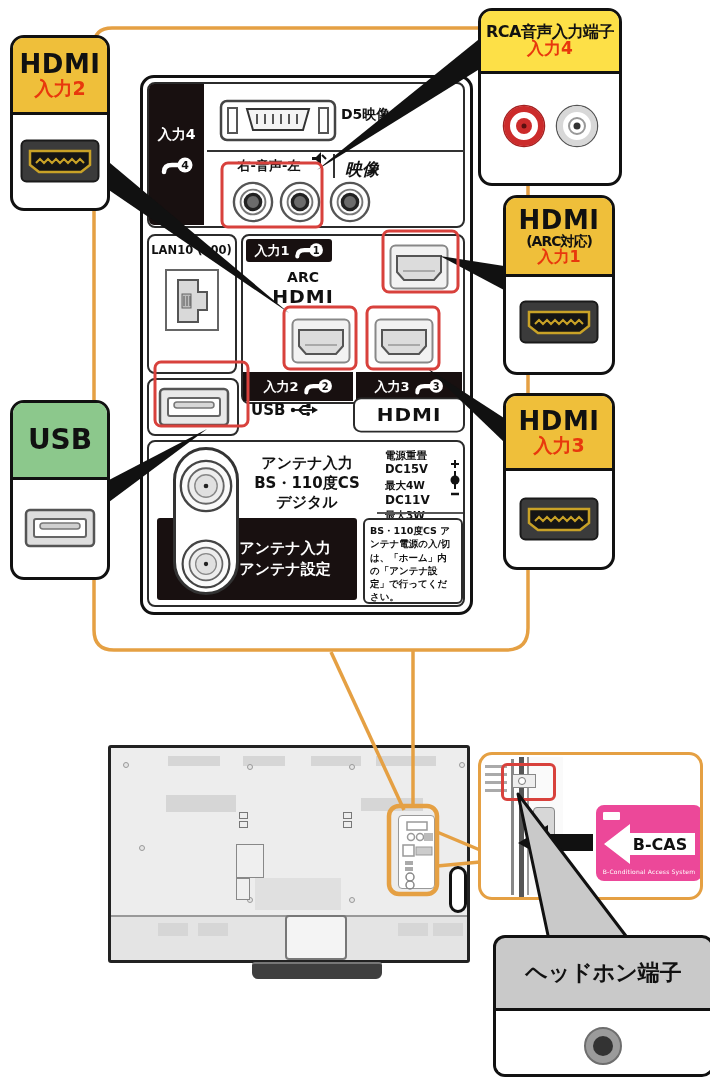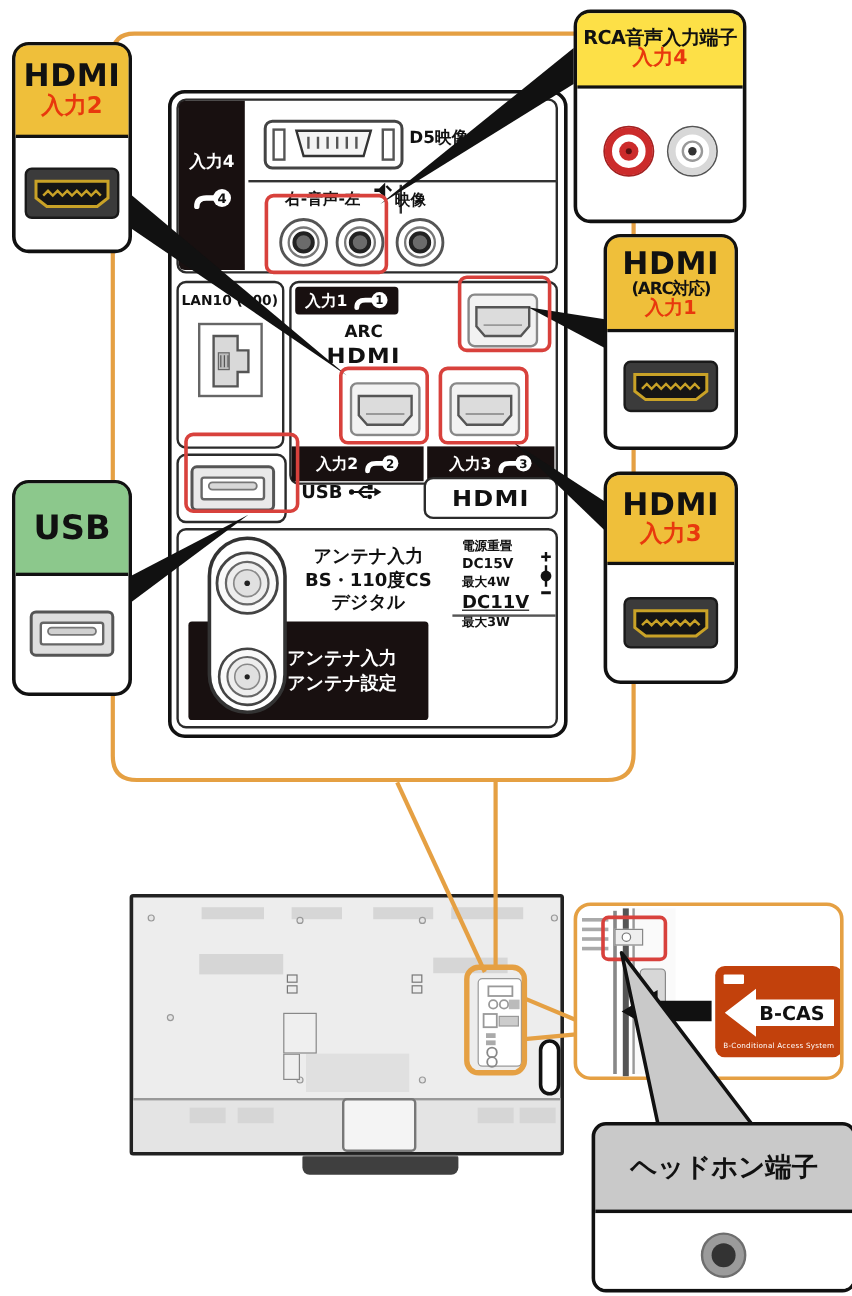--- a/index.html
+++ b/index.html
@@ -72,21 +72,21 @@
         <line x1="78" y1="20" x2="78" y2="30" stroke="#555" stroke-width="2"></line>
       </svg>
       <div class="a jp-b" style="left:192px;top:22px;font-size:14px;">D5映像</div>
       <div class="a" style="left:58px;top:66px;width:258px;border-top:2px solid #333;"></div>
       <div class="a jp-b" style="left:62px;top:73px;width:116px;text-align:center;font-size:13px;">右-音声-左</div>
       <svg class="a" style="left:162px;top:68px;" width="16" height="14" viewBox="0 0 16 14">
         <polygon points="1,5 5,5 10,0 10,13 5,8 1,8" fill="#111"></polygon>
         <line x1="11" y1="3" x2="15" y2="7" stroke="#111" stroke-width="2"></line>
       </svg>
       <div class="a" style="left:184px;top:70px;height:24px;border-left:2px solid #333;"></div>
-      <div class="a jp-b" style="left:180px;top:74px;font-size:13px;">映像</div>
+      <div class="a jp-b" style="left:196px;top:74px;font-size:17px;font-style:italic;">映像</div>
 
       <svg class="a" style="left:83px;top:97px;" width="42" height="42" viewBox="0 0 44 44">
         <circle cx="22" cy="22" r="20" fill="#fff" stroke="#555" stroke-width="2.5"></circle>
         <circle cx="22" cy="22" r="13" fill="#fdfdfd" stroke="#777" stroke-width="2"></circle>
         <circle cx="22" cy="22" r="8" fill="#6b6b6b" stroke="#222" stroke-width="3.5"></circle>
       </svg>
       <svg class="a" style="left:130px;top:97px;" width="42" height="42" viewBox="0 0 44 44">
         <circle cx="22" cy="22" r="20" fill="#fff" stroke="#555" stroke-width="2.5"></circle>
         <circle cx="22" cy="22" r="13" fill="#fdfdfd" stroke="#777" stroke-width="2"></circle>
         <circle cx="22" cy="22" r="8" fill="#6b6b6b" stroke="#222" stroke-width="3.5"></circle>
@@ -199,31 +199,32 @@
       </div>
       <div class="a jp-b" style="left:96px;top:12px;width:124px;text-align:center;font-size:15px;line-height:1.3;">
         <div>アンテナ入力</div>
         <div>BS・110度CS</div>
         <div>デジタル</div>
       </div>
       <div class="a jp-b" style="left:236px;top:6px;font-size:10.5px;line-height:1.35;">
         <div>電源重畳</div>
         <div style="font-size:11.5px;">DC15V</div>
         <div>最大4W</div>
-        <div style="font-size:15px;text-decoration:underline;">DC11V</div>
+        <div style="font-size:12px;">DC11V</div>
         <div>最大3W</div>
       </div>
       <svg class="a" style="left:298px;top:16px;" width="16" height="46" viewBox="0 0 16 46">
         <line x1="8" y1="2" x2="8" y2="10" stroke="#111" stroke-width="2"></line>
         <line x1="4" y1="6" x2="12" y2="6" stroke="#111" stroke-width="2"></line>
         <line x1="8" y1="13" x2="8" y2="31" stroke="#111" stroke-width="2"></line>
         <circle cx="8" cy="22" r="4.5" fill="#111"></circle>
         <line x1="4" y1="36" x2="12" y2="36" stroke="#111" stroke-width="2.5"></line>
       </svg>
       <div class="a" style="left:228px;top:70px;width:86px;border-top:2px solid #555;"></div>
+      <div class="a pbox jp-b" style="left:214px;top:76px;width:100px;height:86px;padding:4px 5px;font-size:9.5px;line-height:1.4;border-radius:6px;">BS・110度CS アンテナ電源の入/切は、「ホーム」内の「アンテナ設定」で行ってください。</div>
     </div>
   </div>
 
   <div id="tv" class="a">
     <div class="a tvdetail" style="left:57px;top:8px;width:52px;height:10px;"></div>
     <div class="a tvdetail" style="left:132px;top:8px;width:42px;height:10px;"></div>
     <div class="a tvdetail" style="left:200px;top:8px;width:50px;height:10px;"></div>
     <div class="a tvdetail" style="left:265px;top:8px;width:60px;height:10px;"></div>
     <div class="a tvdetail" style="left:55px;top:47px;width:70px;height:17px;"></div>
     <div class="a tvdetail" style="left:250px;top:50px;width:62px;height:13px;"></div>
@@ -370,21 +371,21 @@
     <div class="a" style="left:46px;top:2px;width:36px;height:138px;border-left:2px solid #999;background:#fafafa;"></div>
     <div class="a" style="left:52px;top:52px;width:22px;height:52px;background:#d7d7d7;border:1.5px solid #888;border-radius:4px;"></div>
     <div class="a" style="left:55px;top:112px;width:14px;height:14px;border:1.5px solid #888;background:#fff;"></div>
     <div class="a" style="left:20px;top:8px;width:55px;height:38px;border:3px solid #D8413C;border-radius:6px;">
       <div class="a" style="left:8px;top:8px;width:24px;height:14px;border:1.5px solid #888;background:#eee;"></div>
       <div class="a circle" style="left:14px;top:11px;width:8px;height:8px;border:1.5px solid #777;background:#fff;"></div>
     </div>
     <svg class="a" style="left:0;top:0;" width="225" height="148" viewBox="0 0 225 148">
       <polygon points="37,88 67,70 67,79 112,79 112,96 67,96 67,105" fill="#111"></polygon>
     </svg>
-    <div class="a" style="left:115px;top:50px;width:106px;height:76px;background:#c2410c;border-radius:8px;">
+    <div class="a" style="left:115px;top:50px;width:106px;height:76px;background:#ec4899;border-radius:8px;">
       <div class="a" style="left:7px;top:7px;width:17px;height:8px;background:#fff;border-radius:1px;"></div>
       <svg class="a" style="left:0;top:0;" width="106" height="76" viewBox="0 0 106 76">
         <polygon points="8,39 34,19 34,28 99,28 99,50 34,50 34,59" fill="#fff"></polygon>
         <text x="64" y="45" text-anchor="middle" font-size="16" font-weight="800" fill="#111">B-CAS</text>
       </svg>
       <div class="a" style="left:0;top:63px;width:106px;text-align:center;color:#fff;font-size:6px;letter-spacing:.2px;">B-Conditional Access System</div>
     </div>
   </div>
 
   <svg class="lay" width="710" height="1080" viewBox="0 0 710 1080" style="z-index:7">

